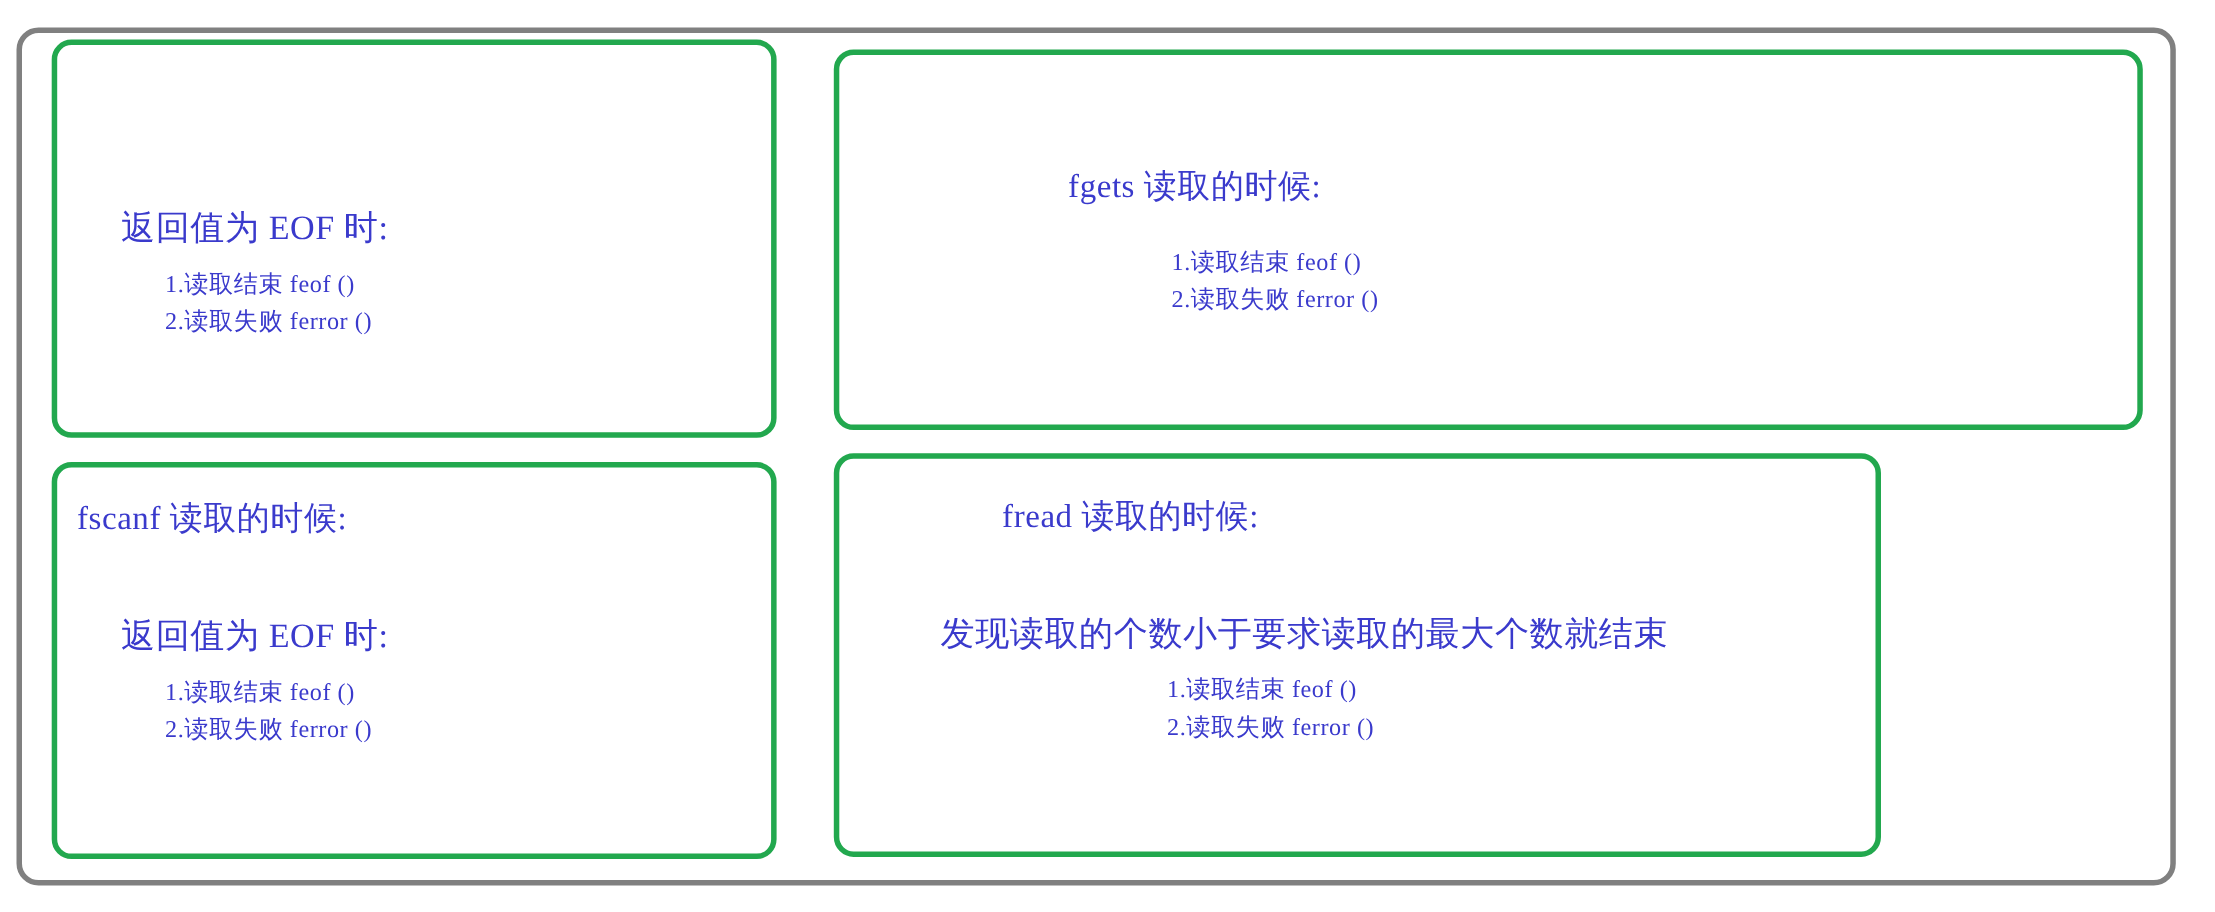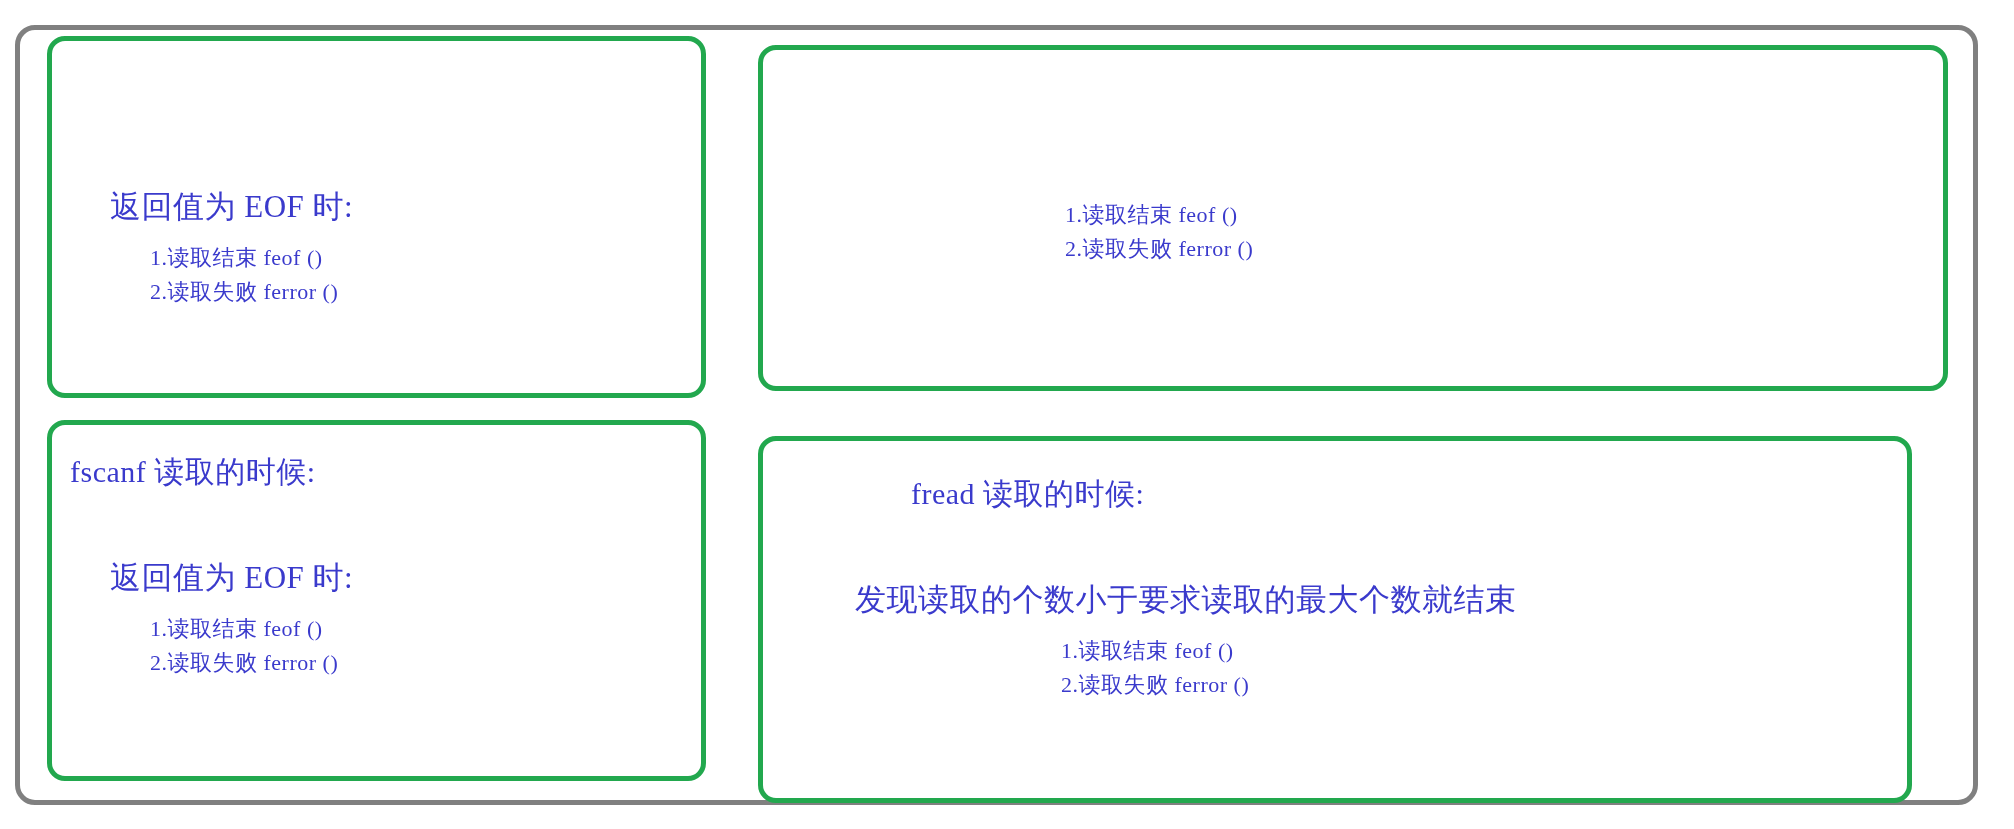--- a/index.html
+++ b/index.html
@@ -41,21 +41,21 @@
     border: 5px solid #22a84e;
     border-radius: 18px;
     box-sizing: border-box;
     background: #ffffff;
     overflow: hidden;
   }
 
   .panel-tl { left: 47px;  top: 36px;  width: 659px; height: 362px; }
   .panel-tr { left: 758px; top: 45px;  width: 1190px; height: 346px; }
   .panel-bl { left: 47px;  top: 420px; width: 659px; height: 361px; }
-  .panel-br { left: 758px; top: 436px; width: 1154px; height: 367px; }
+  .panel-br { left: 758px; top: 412px; width: 952px; height: 367px; }
 
   .lines {
     position: absolute;
     left: 0;
     top: 0;
     width: 100%;
     height: 100%;
     display: flex;
     flex-direction: column;
     justify-content: center;
@@ -109,20 +109,21 @@
       <div class="spacer-md"></div>
       <div class="line lvl1">返回值为 EOF 时:</div>
       <div class="spacer-sm"></div>
       <div class="line lvl2">1.读取结束 feof ()</div>
       <div class="line lvl2">2.读取失败 ferror ()</div>
     </div>
   </div>
 
   <div class="panel panel-tr">
     <div class="lines">
+      <div class="line lvl0">fgets 读取的时候:</div>
       <div class="spacer-md"></div>
       <div class="spacer-sm"></div>
       <div class="line lvl2">1.读取结束 feof ()</div>
       <div class="line lvl2">2.读取失败 ferror ()</div>
     </div>
   </div>
 
   <div class="panel panel-bl">
     <div class="lines" style="justify-content:flex-start; padding-top:24px;">
       <div class="line lvl0">fscanf 读取的时候:</div>

